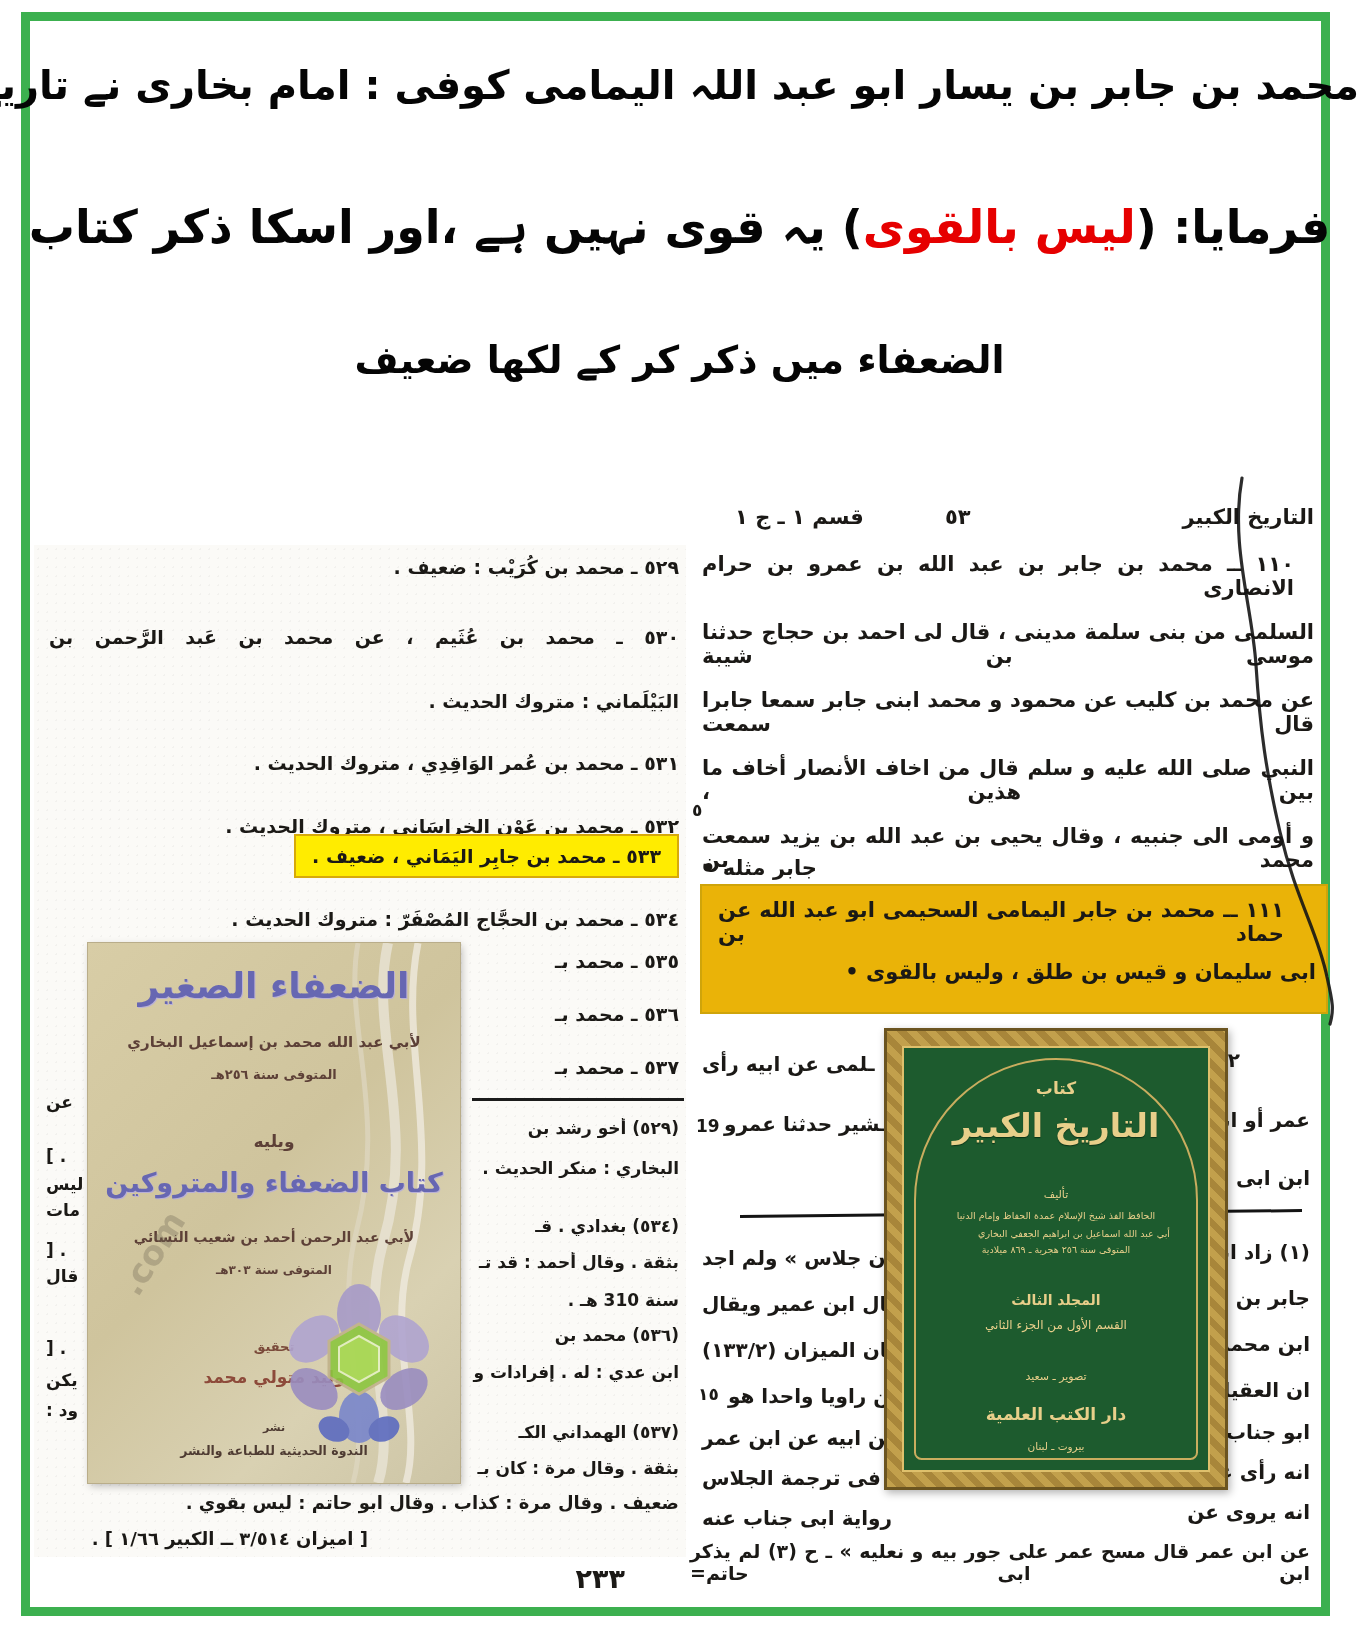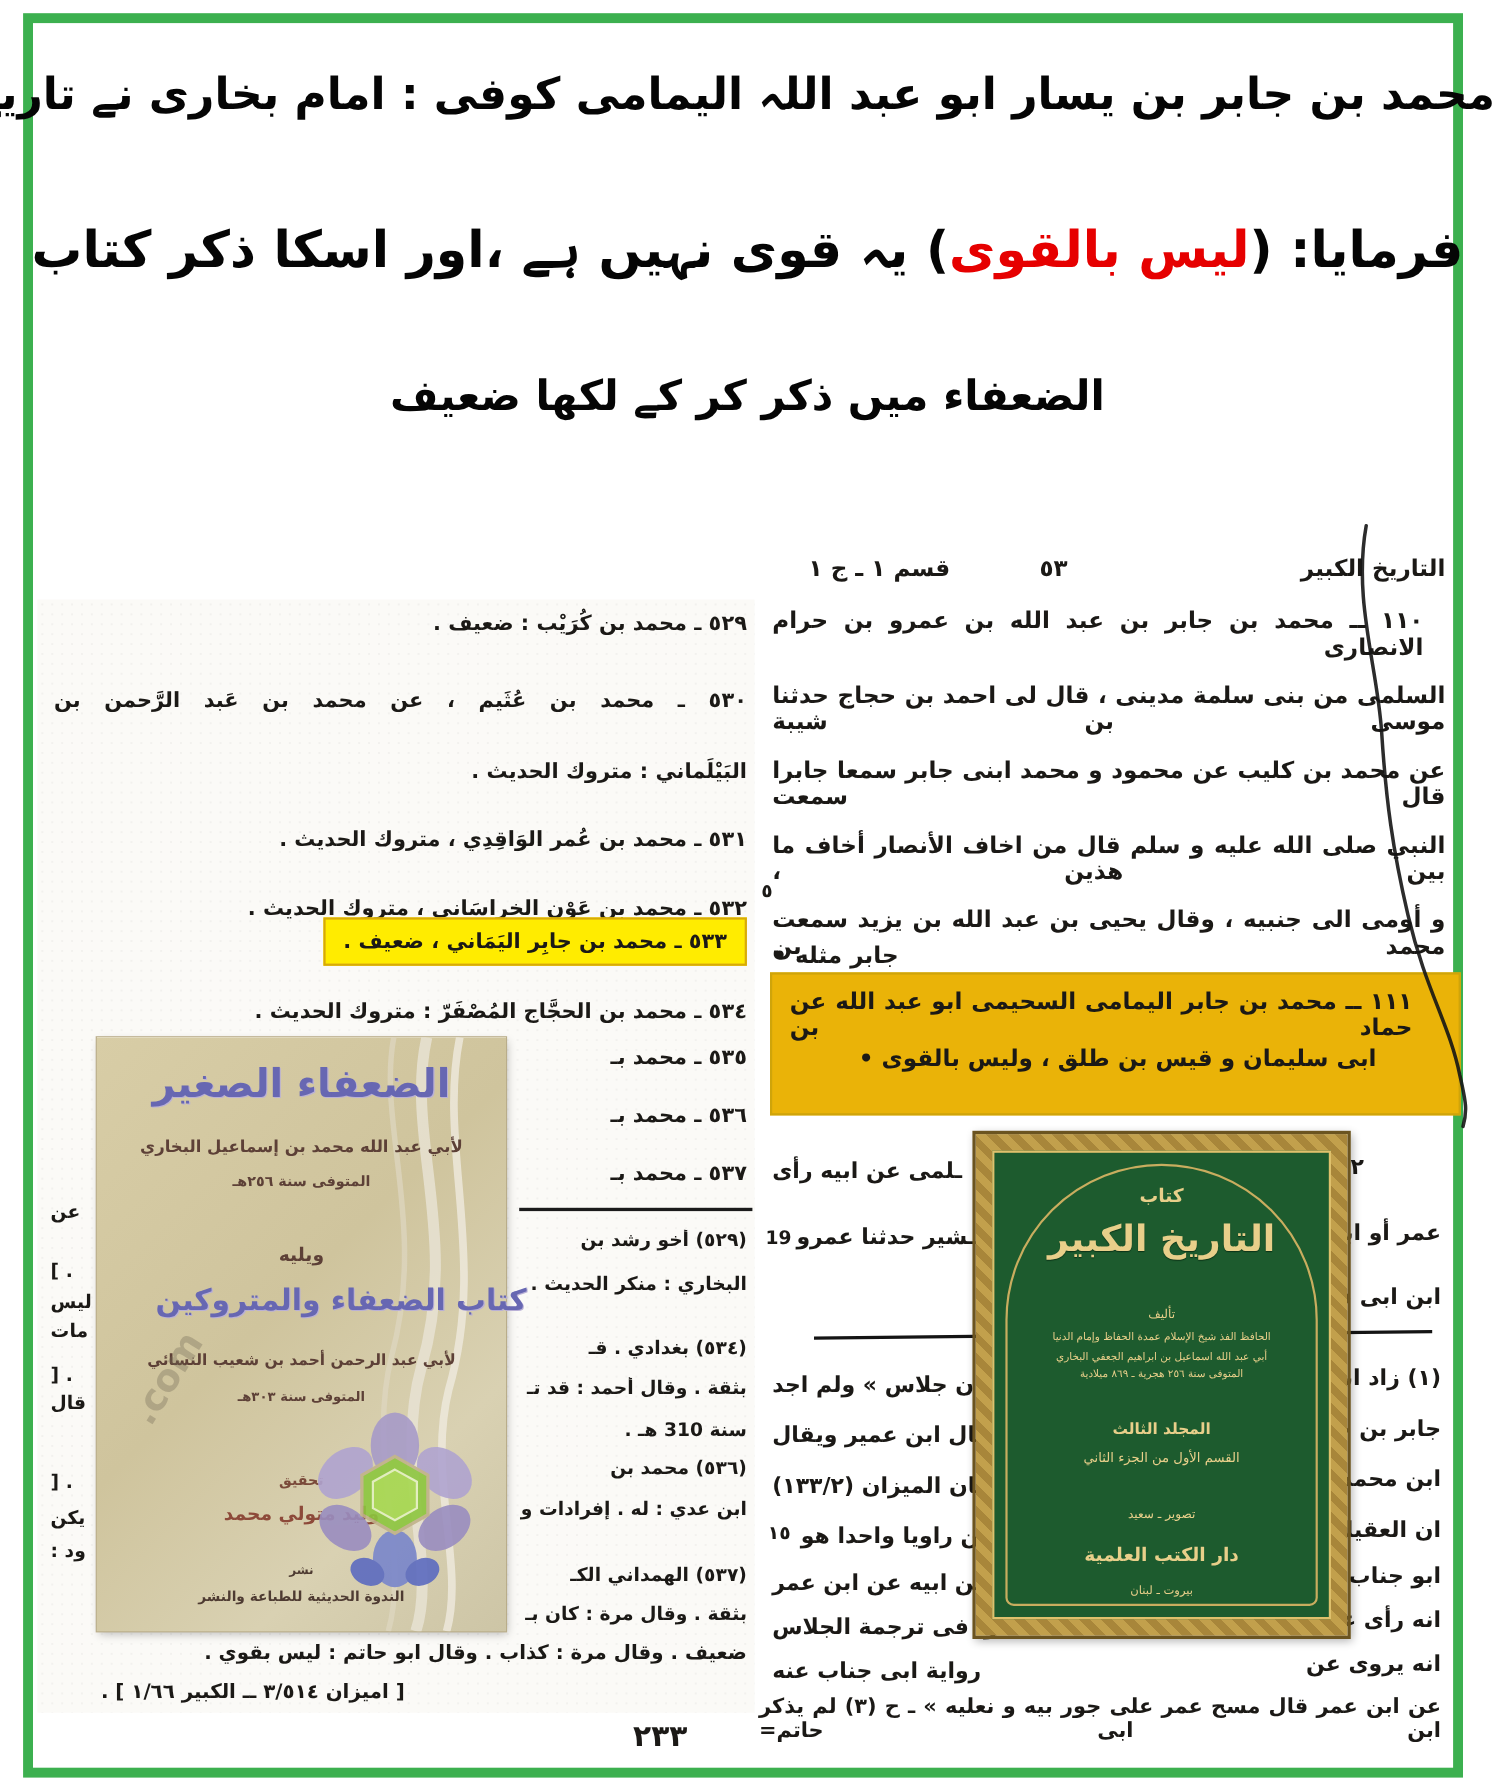--- a/index.html
+++ b/index.html
@@ -34,42 +34,42 @@
   .margin-num{font-size:17px;color:#1b1916;font-weight:700;z-index:2;}
   
   .bcover{left:88px;top:943px;width:372px;height:540px;z-index:5;
           background:linear-gradient(135deg,#d8cda6 0%,#cfc49d 45%,#d9d1b2 75%,#cdc5a6 100%);
           box-shadow:0 0 0 1px #b9ad8a, 2px 3px 8px rgba(0,0,0,0.25);}
   .bcover .t{position:absolute;width:100%;text-align:center;direction:rtl;white-space:nowrap;}
   .bc-title{top:22px;font-size:36px;font-weight:bold;color:#6767b2;text-shadow:1px 1px 0 #b9b0d6;}
   .bc-author{top:90px;font-size:15px;font-weight:bold;color:#5d4037;}
   .bc-death{top:124px;font-size:13px;font-weight:bold;color:#5d4037;}
   .bc-wa{top:188px;font-size:17px;font-weight:bold;color:#5d4037;}
-  .bc-title2{top:224px;font-size:27px;font-weight:bold;color:#6767b2;text-shadow:1px 1px 0 #b9b0d6;padding-left:36px;}
+  .bc-title2{top:224px;font-size:27px;font-weight:bold;color:#6767b2;text-shadow:1px 1px 0 #b9b0d6;}
   .bc-author2{top:286px;font-size:14px;font-weight:bold;color:#5d4037;}
   .bc-death2{top:320px;font-size:12px;font-weight:bold;color:#5d4037;}
   .bc-tahqiq{top:396px;font-size:13px;font-weight:bold;color:#7a4a3a;}
   .bc-name{top:424px;font-size:17px;font-weight:bold;color:#8d4a3a;}
   .bc-nashr{top:478px;font-size:11px;font-weight:bold;color:#4e3b32;}
   .bc-pub{top:500px;font-size:12.5px;font-weight:bold;color:#4e3b32;}
   .bc-watermark{position:absolute;left:18px;top:290px;font-size:34px;color:rgba(115,105,85,0.35);
                 transform:rotate(-58deg);font-weight:bold;}
   
   .gcover{left:884px;top:1028px;width:344px;height:462px;z-index:5;box-sizing:border-box;
           background:repeating-linear-gradient(45deg,#c2a04c 0 7px,#a8863a 7px 14px);
           border:3px solid #6b5420;padding:15px;box-shadow:2px 3px 8px rgba(0,0,0,0.3);}
   .gc-panel{position:relative;width:100%;height:100%;background:#1d5b2e;border:2px solid #dec06c;box-sizing:border-box;}
   .gc-arch{position:absolute;left:10px;right:10px;top:10px;bottom:10px;border:2px solid #c9ad5f;
            border-radius:150px 150px 8px 8px;}
   .gc-panel .t{position:absolute;width:100%;text-align:center;direction:rtl;white-space:nowrap;color:#e8cf8a;}
   .gc-kitab{top:30px;font-size:17px;font-weight:bold;}
   .gc-title{top:58px;font-size:33px;font-weight:bold;color:#efdba3;text-shadow:0 1px 1px #0c3317;}
   .gc-talif{top:140px;font-size:11px;}
   .gc-a1{top:162px;font-size:9.5px;}
-  .gc-a2{top:180px;font-size:9.5px;}
+  .gc-a2{top:180px;font-size:9.5px;padding-left:18px;}
   .gc-a3{top:196px;font-size:9.5px;}
   .gc-vol{top:244px;font-size:14px;font-weight:bold;}
   .gc-sec{top:270px;font-size:12px;}
   .gc-note{top:322px;font-size:11px;}
   .gc-pub{top:356px;font-size:17px;font-weight:bold;color:#efdba3;}
   .gc-city{top:392px;font-size:10.5px;}
   svg{display:block;}
 </style>
 </head>
 <body>
@@ -130,21 +130,21 @@
   <div class="abs ar rp rp-line jst" style="top:552px;padding-right:20px;box-sizing:border-box">١١٠ ــ محمد بن جابر بن عبد الله بن عمرو بن حرام الانصارى</div>
   <div class="abs ar rp rp-line jst" style="top:620px">السلمى من بنى سلمة مدينى ، قال لى احمد بن حجاج حدثنا موسى بن شيبة</div>
   <div class="abs ar rp rp-line jst" style="top:756px">النبي صلى الله عليه و سلم قال من اخاف الأنصار أخاف ما بين هذين ،</div>
   <div class="abs ar rp rp-line jst" style="top:688px">عن محمد بن كليب عن محمود و محمد ابنى جابر سمعا جابرا قال سمعت</div>
   <div class="abs ar rp rp-line jst" style="top:824px">و أومى الى جنبيه ، وقال يحيى بن عبد الله بن يزيد سمعت محمد بن</div>
   <div class="abs ar rp" style="top:856px;left:702px">جابر مثله •</div>
   <div class="abs ar margin-num" style="top:800px;left:692px">٥</div>
 
   <div class="abs" style="left:700px;top:884px;width:624px;height:126px;background:#eab308;border:2px solid #cfa40a;z-index:2">
     <div class="abs ar rp jst" style="top:12px;right:8px;width:600px;padding-right:34px;box-sizing:border-box">١١١ ــ محمد بن جابر اليمامى السحيمى ابو عبد الله عن حماد بن</div>
-    <div class="abs ar rp" style="top:64px;right:10px;width:600px;text-align:center">ابى سليمان و قيس بن طلق ، وليس بالقوى •</div>
+    <div class="abs ar rp" style="top:74px;right:10px;width:600px;text-align:right">ابى سليمان و قيس بن طلق ، وليس بالقوى •</div>
   </div>
 
   <div class="abs ar rp-frag-s" style="top:1048px;right:119px">٢</div>
   <div class="abs ar rp-frag-e" style="top:1052px">ـلمى عن ابيه رأى</div>
   <div class="abs ar rp-frag-s" style="top:1108px">عمر أو ابن</div>
   <div class="abs ar rp-frag-e" style="top:1112px;left:724px">ـشير حدثنا عمرو</div>
   <div class="abs ar margin-num" style="top:1116px;left:696px">19</div>
   <div class="abs ar rp-frag-s" style="top:1166px">ابن ابى قيـ</div>
 
   <div class="abs rp-sep"></div>

